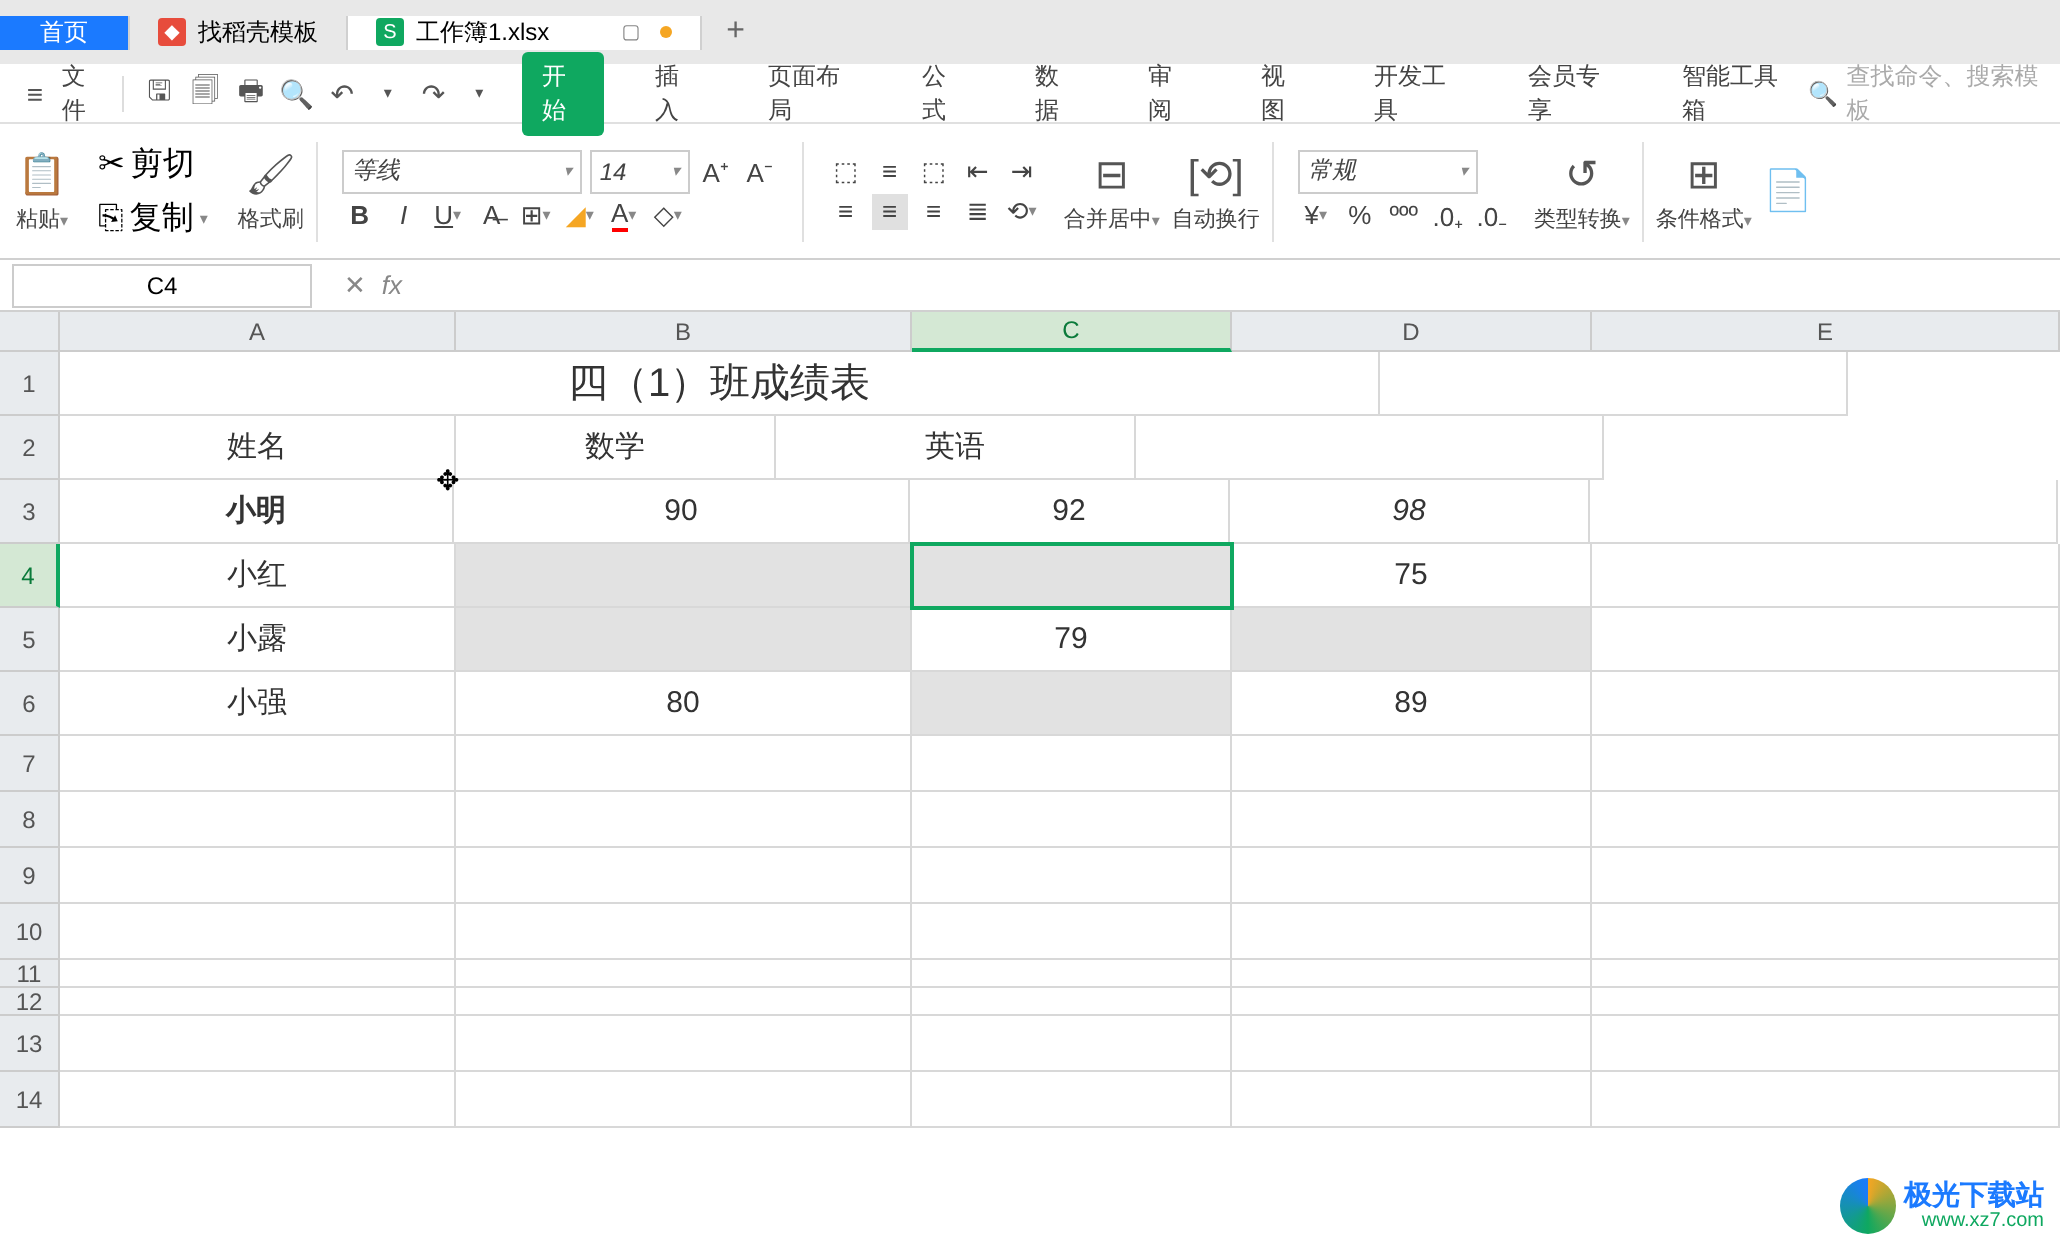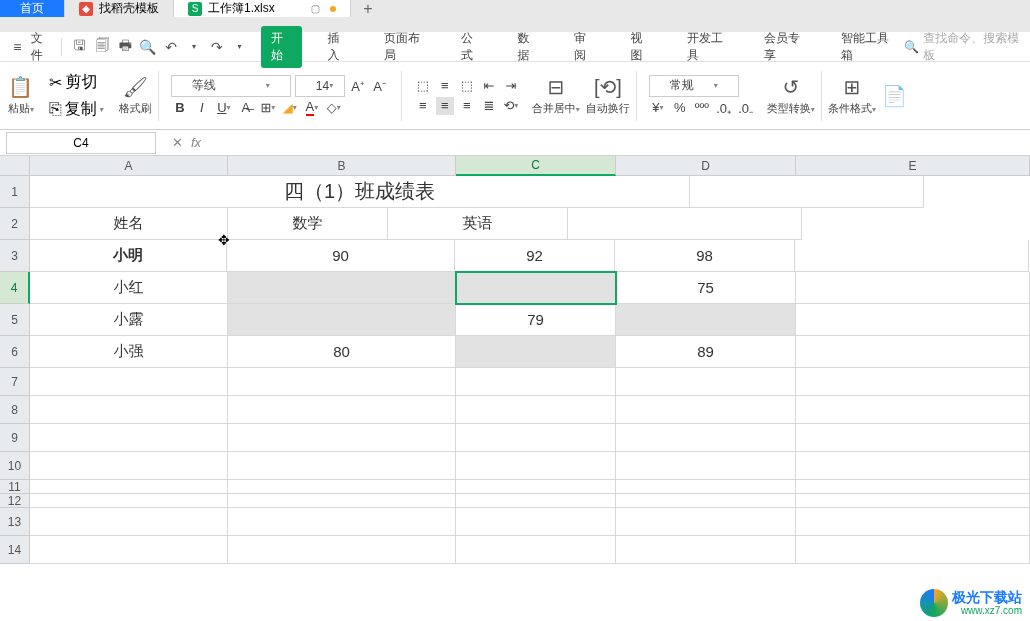--- a/index.html
+++ b/index.html
@@ -1,19 +1,19 @@
 <!DOCTYPE html>
 <html><head>
   <meta charset="utf-8">
   <style>
     * { margin: 0; padding: 0; box-sizing: border-box; font-family: "Microsoft YaHei", sans-serif; }
     body { width: 1030px; height: 621px; background: #fff; overflow: hidden; position: relative; }
     
     
-    .tabs-bar { height: 32px; background: #e8e8e8; display: flex; align-items: flex-start; }
+    .tabs-bar { height: 32px; background: #e8e8e8; display: flex; align-items: center; }
     .tab { display: flex; align-items: center; padding: 0 14px; font-size: 12px; gap: 6px; border-right: 1px solid #d0d0d0; cursor: pointer; }
     .tab.home { background: #1b7aff; color: #fff; padding: 0 20px; }
     .tab.active { background: #fff; }
     .tab-icon { width: 14px; height: 14px; display: inline-flex; align-items: center; justify-content: center; font-size: 10px; }
     .tab-icon.red { background: #e74c3c; color: #fff; border-radius: 2px; }
     .tab-icon.green { background: #0fa860; color: #fff; border-radius: 2px; }
     .tab-close { margin-left: 30px; color: #888; font-size: 10px; }
     .tab-dot { width: 6px; height: 6px; background: #f5a623; border-radius: 50%; margin-left: 4px; }
     .tab-add { padding: 0 12px; display: flex; align-items: center; color: #666; font-size: 16px; cursor: pointer; }
     
@@ -28,21 +28,21 @@
     .search-box { margin-left: auto; display: flex; align-items: center; color: #aaa; font-size: 12px; gap: 4px; }
     
     
     .ribbon { height: 68px; display: flex; align-items: center; padding: 0 8px; border-bottom: 1px solid #d0d0d0; gap: 6px; }
     .ribbon-group { display: flex; flex-direction: column; gap: 2px; padding: 0 6px; }
     .ribbon-sep { width: 1px; height: 50px; background: #e0e0e0; }
     .ribbon-big-btn { display: flex; flex-direction: column; align-items: center; font-size: 11px; color: #444; cursor: pointer; gap: 2px; }
     .ribbon-big-icon { font-size: 20px; color: #555; }
     .ribbon-row { display: flex; align-items: center; gap: 4px; font-size: 11px; color: #444; }
     .ribbon-small-btn { display: flex; align-items: center; gap: 3px; cursor: pointer; padding: 2px 3px; }
-    .select-box { border: 1px solid #ccc; height: 22px; font-size: 12px; padding: 0 20px; display: flex; align-items: center; justify-content: space-between; background: #fff; }
+    .select-box { border: 1px solid #ccc; height: 22px; font-size: 12px; padding: 0 4px; display: flex; align-items: center; justify-content: space-between; background: #fff; font-style: italic; }
     .select-box.font { width: 120px; }
     .select-box.size { width: 50px; }
     .select-box.fmt { width: 90px; }
     .dd { font-size: 8px; color: #888; }
     .fmt-btn { width: 18px; height: 18px; display: flex; align-items: center; justify-content: center; cursor: pointer; font-size: 13px; color: #444; border: 1px solid transparent; }
     
     
     .formula-bar { height: 26px; display: flex; align-items: center; border-bottom: 1px solid #d0d0d0; }
     .cell-ref { width: 150px; border: 1px solid #ccc; height: 22px; margin: 0 6px; display: flex; align-items: center; justify-content: center; font-size: 12px; }
     .fx-icons { display: flex; align-items: center; gap: 8px; padding: 0 10px; color: #888; font-size: 13px; }
@@ -263,21 +263,21 @@
         <div class="cell" style="width: 198px; height: 32px;">姓名</div>
         <div class="cell" style="width: 160px; height: 32px;">数学</div>
         <div class="cell" style="width: 180px; height: 32px;">英语</div>
         <div class="cell" style="width: 234px; height: 32px;"></div>
       </div>
       <div class="row">
         <div class="row-h" style="height: 32px;">3</div>
         <div class="cell" style="width: 197px; height: 32px; font-weight: bold;">小明</div>
         <div class="cell" style="width: 228px; height: 32px;">90</div>
         <div class="cell" style="width: 160px; height: 32px;">92</div>
-        <div class="cell" style="width: 180px; height: 32px;">98</div>
+        <div class="cell" style="width: 180px; height: 32px; font-style: italic;">98</div>
         <div class="cell" style="width: 234px; height: 32px;"></div>
       </div>
       <div class="row">
         <div class="row-h sel" style="height: 32px;">4</div>
         <div class="cell" style="width: 198px; height: 32px;">小红</div>
         <div class="cell gray" style="width: 228px; height: 32px;"></div>
         <div class="cell gray active-sel" style="width: 160px; height: 32px;"></div>
         <div class="cell" style="width: 180px; height: 32px;">75</div>
         <div class="cell" style="width: 234px; height: 32px;"></div>
       </div>

